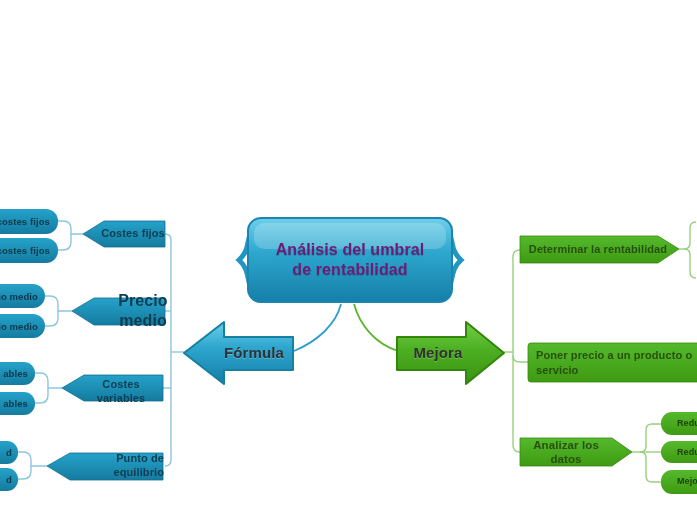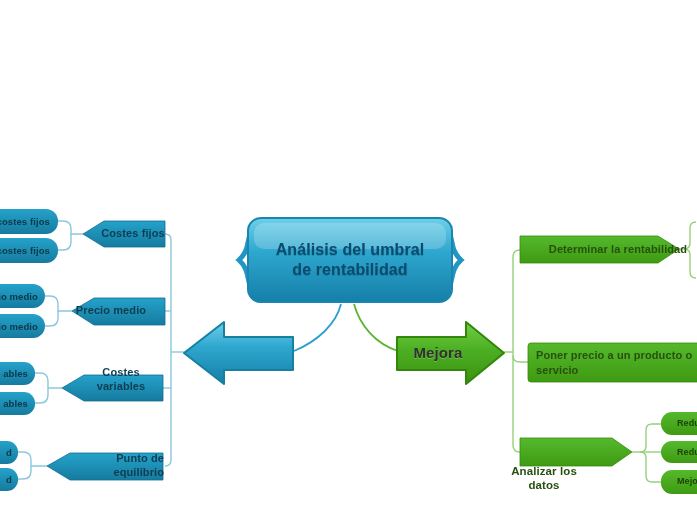--- a/index.html
+++ b/index.html
@@ -7,21 +7,21 @@
          font-family:"Liberation Sans",sans-serif;font-weight:bold;}
   #wires,#shapes{position:absolute;left:0;top:0;}
   .lbl{position:absolute;display:flex;align-items:center;justify-content:center;
        text-align:center;line-height:1.25;letter-spacing:.1px;}
   .blue-t{color:#0e3d51;}
   .green-t{color:#27500f;}
   .frag{justify-content:flex-end;text-align:right;white-space:nowrap;overflow:hidden;
         color:#0c384b;font-size:9.5px;}
   .gfrag{justify-content:flex-start;text-align:left;white-space:nowrap;
          color:#1d4408;font-size:9px;}
-  .big{font-size:16px;color:#0c4a6e;text-shadow:0 1px 1px rgba(0,60,80,.25);}
+  .big{font-size:16px;color:#701a75;text-shadow:0 1px 1px rgba(0,60,80,.25);}
   .arrow-lbl{font-size:15px;color:#313131;text-shadow:0 1px 0 rgba(255,255,255,.25);}
 </style>
 </head>
 <body>
 
 <div id="stage">
 
   <svg id="wires" width="697" height="520" viewBox="0 0 697 520">
     <g stroke="#8cc7dd" stroke-width="1.4" fill="none">
       <path d="M165,234 Q171,234 171,240 V460 Q171,466 165,466"></path>
@@ -108,38 +108,39 @@
 
     <g fill="url(#gGreenNode)">
       <rect x="661" y="412" width="50" height="23" rx="11"></rect>
       <rect x="661" y="441" width="50" height="22" rx="11"></rect>
       <rect x="661" y="470" width="50" height="24" rx="11"></rect>
     </g>
   </svg>
 
   <div class="lbl big" style="left:264px;top:230px;width:172px;height:60px;">Análisis del umbral de rentabilidad</div>
 
+  <div class="lbl arrow-lbl" style="left:212px;top:343px;width:84px;height:20px;">Fórmula</div>
   <div class="lbl arrow-lbl" style="left:402px;top:343px;width:72px;height:20px;">Mejora</div>
 
   <div class="lbl blue-t" style="left:100px;top:226px;width:66px;height:16px;font-size:11px;">Costes fijos</div>
-  <div class="lbl blue-t" style="left:72px;top:303px;width:78px;height:16px;font-size:11px;">Precio medio</div>
-  <div class="lbl blue-t" style="left:78px;top:372px;width:86px;height:16px;font-size:11px;">Costes variables</div>
+  <div class="lbl blue-t" style="left:104px;top:303px;width:78px;height:16px;font-size:16px;">Precio medio</div>
+  <div class="lbl blue-t" style="left:78px;top:384px;width:86px;height:16px;font-size:11px;">Costes variables</div>
   <div class="lbl blue-t" style="left:64px;top:458px;width:100px;height:16px;font-size:11px;text-align:right;">Punto de equilibrio</div>
 
   <div class="lbl frag" style="left:0px;top:214px;width:50px;height:16px;">costes fijos</div>
   <div class="lbl frag" style="left:0px;top:243px;width:50px;height:16px;">costes fijos</div>
   <div class="lbl frag" style="left:0px;top:289px;width:38px;height:16px;">io medio</div>
   <div class="lbl frag" style="left:0px;top:319px;width:38px;height:16px;">io medio</div>
   <div class="lbl frag" style="left:0px;top:366px;width:28px;height:16px;">ables</div>
   <div class="lbl frag" style="left:0px;top:396px;width:28px;height:16px;">ables</div>
   <div class="lbl frag" style="left:0px;top:445px;width:12px;height:16px;">d</div>
   <div class="lbl frag" style="left:0px;top:472px;width:12px;height:16px;">d</div>
 
-  <div class="lbl green-t" style="left:528px;top:242px;width:140px;height:16px;font-size:11px;margin-left:20px;">Determinar la rentabilidad</div>
+  <div class="lbl green-t" style="left:528px;top:242px;width:140px;height:16px;font-size:11px;">Determinar la rentabilidad</div>
   <div class="lbl green-t" style="left:536px;top:347px;width:166px;height:32px;font-size:11px;
        justify-content:flex-start;text-align:left;line-height:1.4;">Poner precio a un producto o servicio</div>
-  <div class="lbl green-t" style="left:496px;top:444px;width:96px;height:16px;font-size:11.5px;margin-top:26px;">Analizar los datos</div>
+  <div class="lbl green-t" style="left:518px;top:444px;width:96px;height:16px;font-size:11.5px;">Analizar los datos</div>
 
   <div class="lbl gfrag" style="left:677px;top:416px;width:20px;height:15px;">Reduc</div>
   <div class="lbl gfrag" style="left:677px;top:445px;width:20px;height:15px;">Reduc</div>
   <div class="lbl gfrag" style="left:677px;top:474px;width:20px;height:15px;">Mejora</div>
 
 </div>
 
 </body></html>

